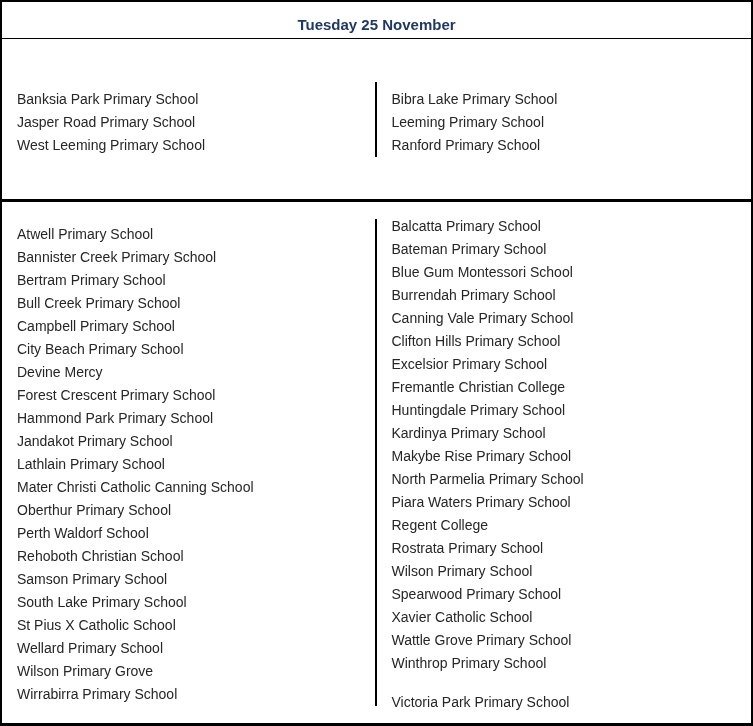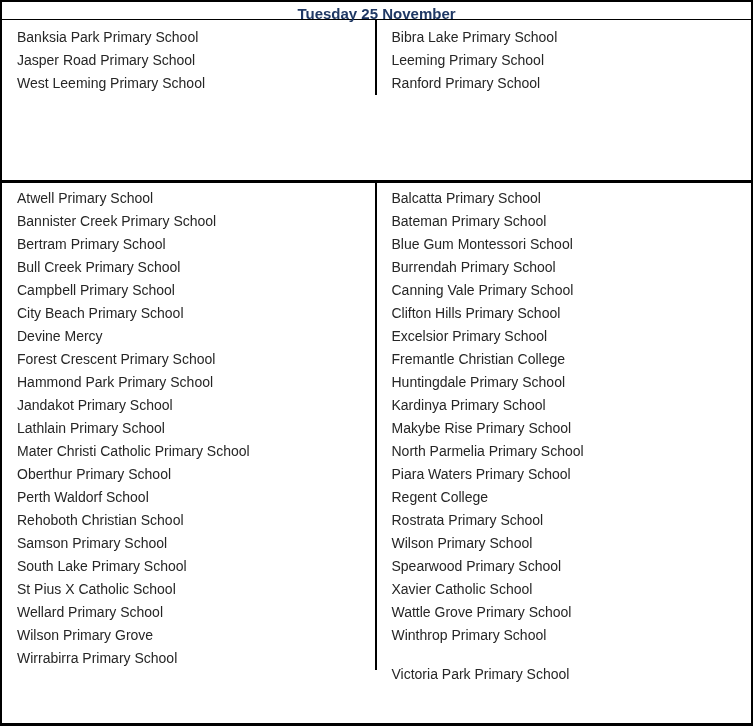--- a/index.html
+++ b/index.html
@@ -16,38 +16,39 @@
     border-top: 2px solid #000;
     border-left: 2px solid #000;
     border-right: 2px solid #000;
     border-bottom: 3px solid #000;
     display: flex;
     flex-direction: column;
     overflow: hidden;
   }
   .day-header {
     box-sizing: border-box;
-    height: 18px;
+    height: 26px;
     border-bottom: 1px solid #000;
     text-align: center;
     font-weight: bold;
     font-size: 15px;
     line-height: 24px;
     color: #1f3864;
     flex: 0 0 auto;
+    margin-top: 11px;
   }
   .section-divider {
     height: 3px;
     background: #000;
     flex: 0 0 auto;
   }
   .day-body {
     display: flex;
     flex-direction: row;
-    align-items: flex-start;
+    align-items: center;
     overflow: hidden;
   }
   .day-body-tuesday { flex: 0 0 auto; height: 160px; }
   .day-body-wednesday { flex: 1 1 auto; }
   .col {
     box-sizing: border-box;
     width: 50%;
     margin: 0;
     padding: 6px 6px 0 15px;
     list-style: none;
@@ -92,21 +93,21 @@
         <li>Bannister Creek Primary School</li>
         <li>Bertram Primary School</li>
         <li>Bull Creek Primary School</li>
         <li>Campbell Primary School</li>
         <li>City Beach Primary School</li>
         <li>Devine Mercy</li>
         <li>Forest Crescent Primary School</li>
         <li>Hammond Park Primary School</li>
         <li>Jandakot Primary School</li>
         <li>Lathlain Primary School</li>
-        <li>Mater Christi Catholic Primary School</li>
+        <li>Mater Christi Catholic Canning School</li>
         <li>Oberthur Primary School</li>
         <li>Perth Waldorf School</li>
         <li>Rehoboth Christian School</li>
         <li>Samson Primary School</li>
         <li>South Lake Primary School</li>
         <li>St Pius X Catholic School</li>
         <li>Wellard Primary School</li>
         <li>Wilson Primary Grove</li>
         <li>Wirrabirra Primary School</li>
       </ul>

